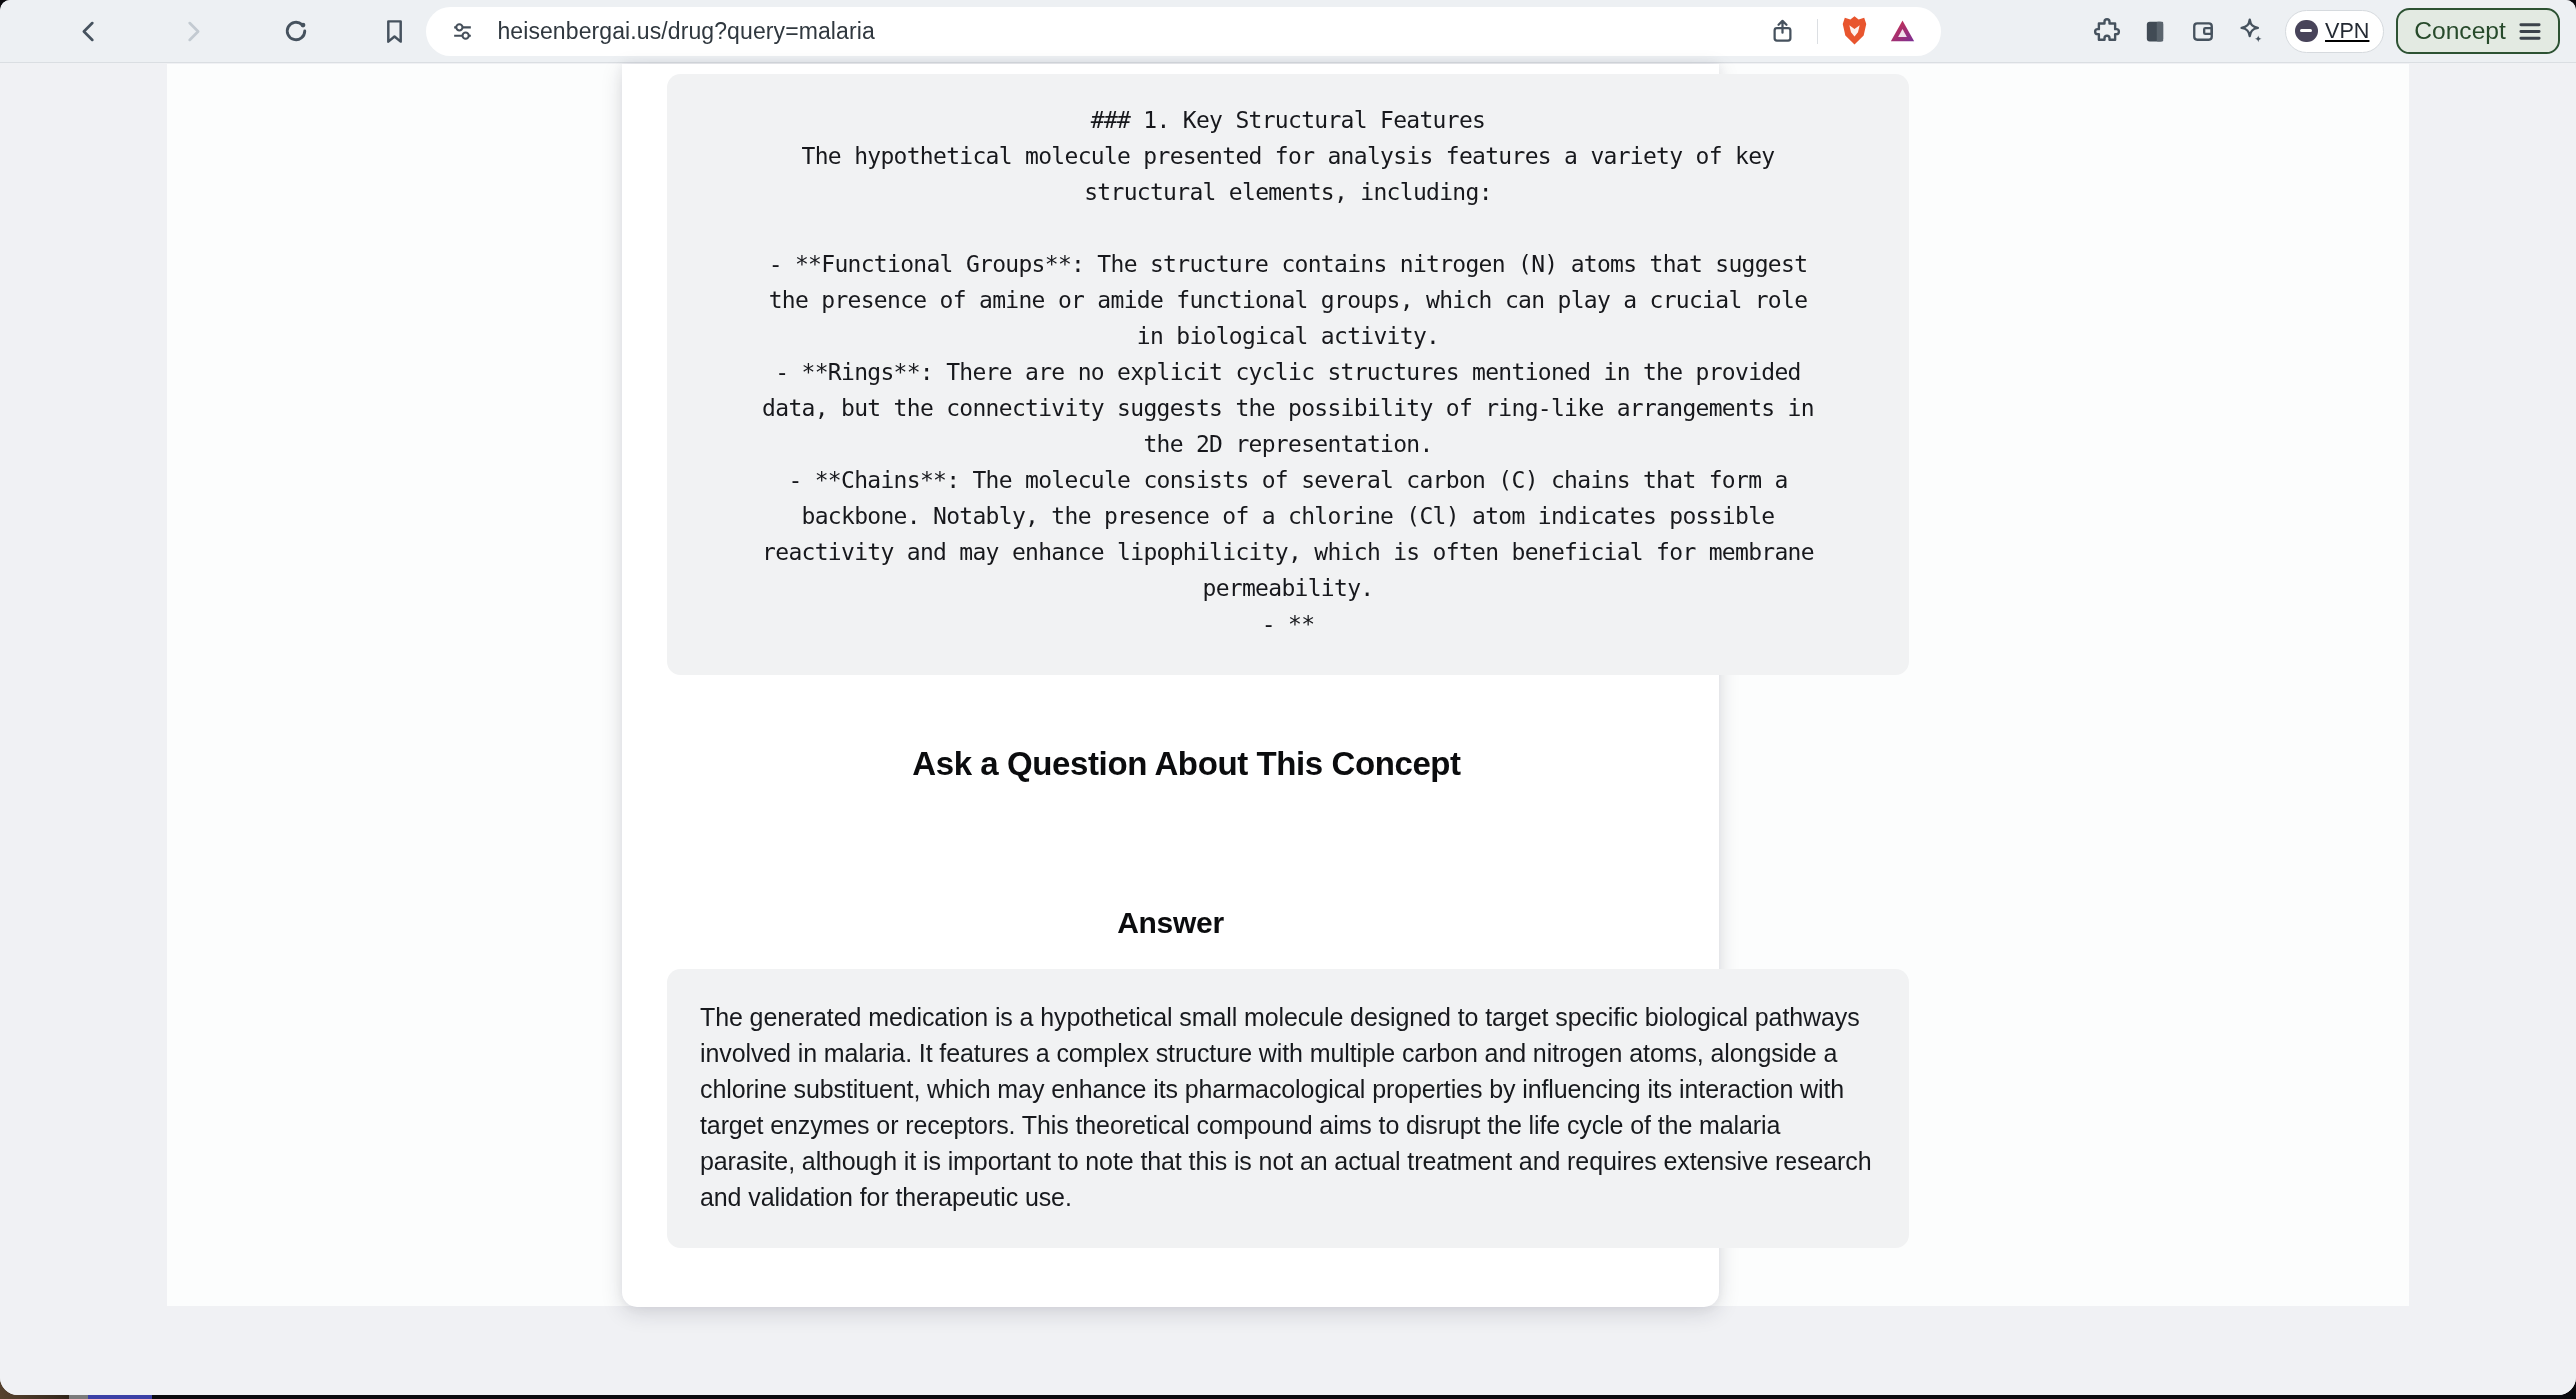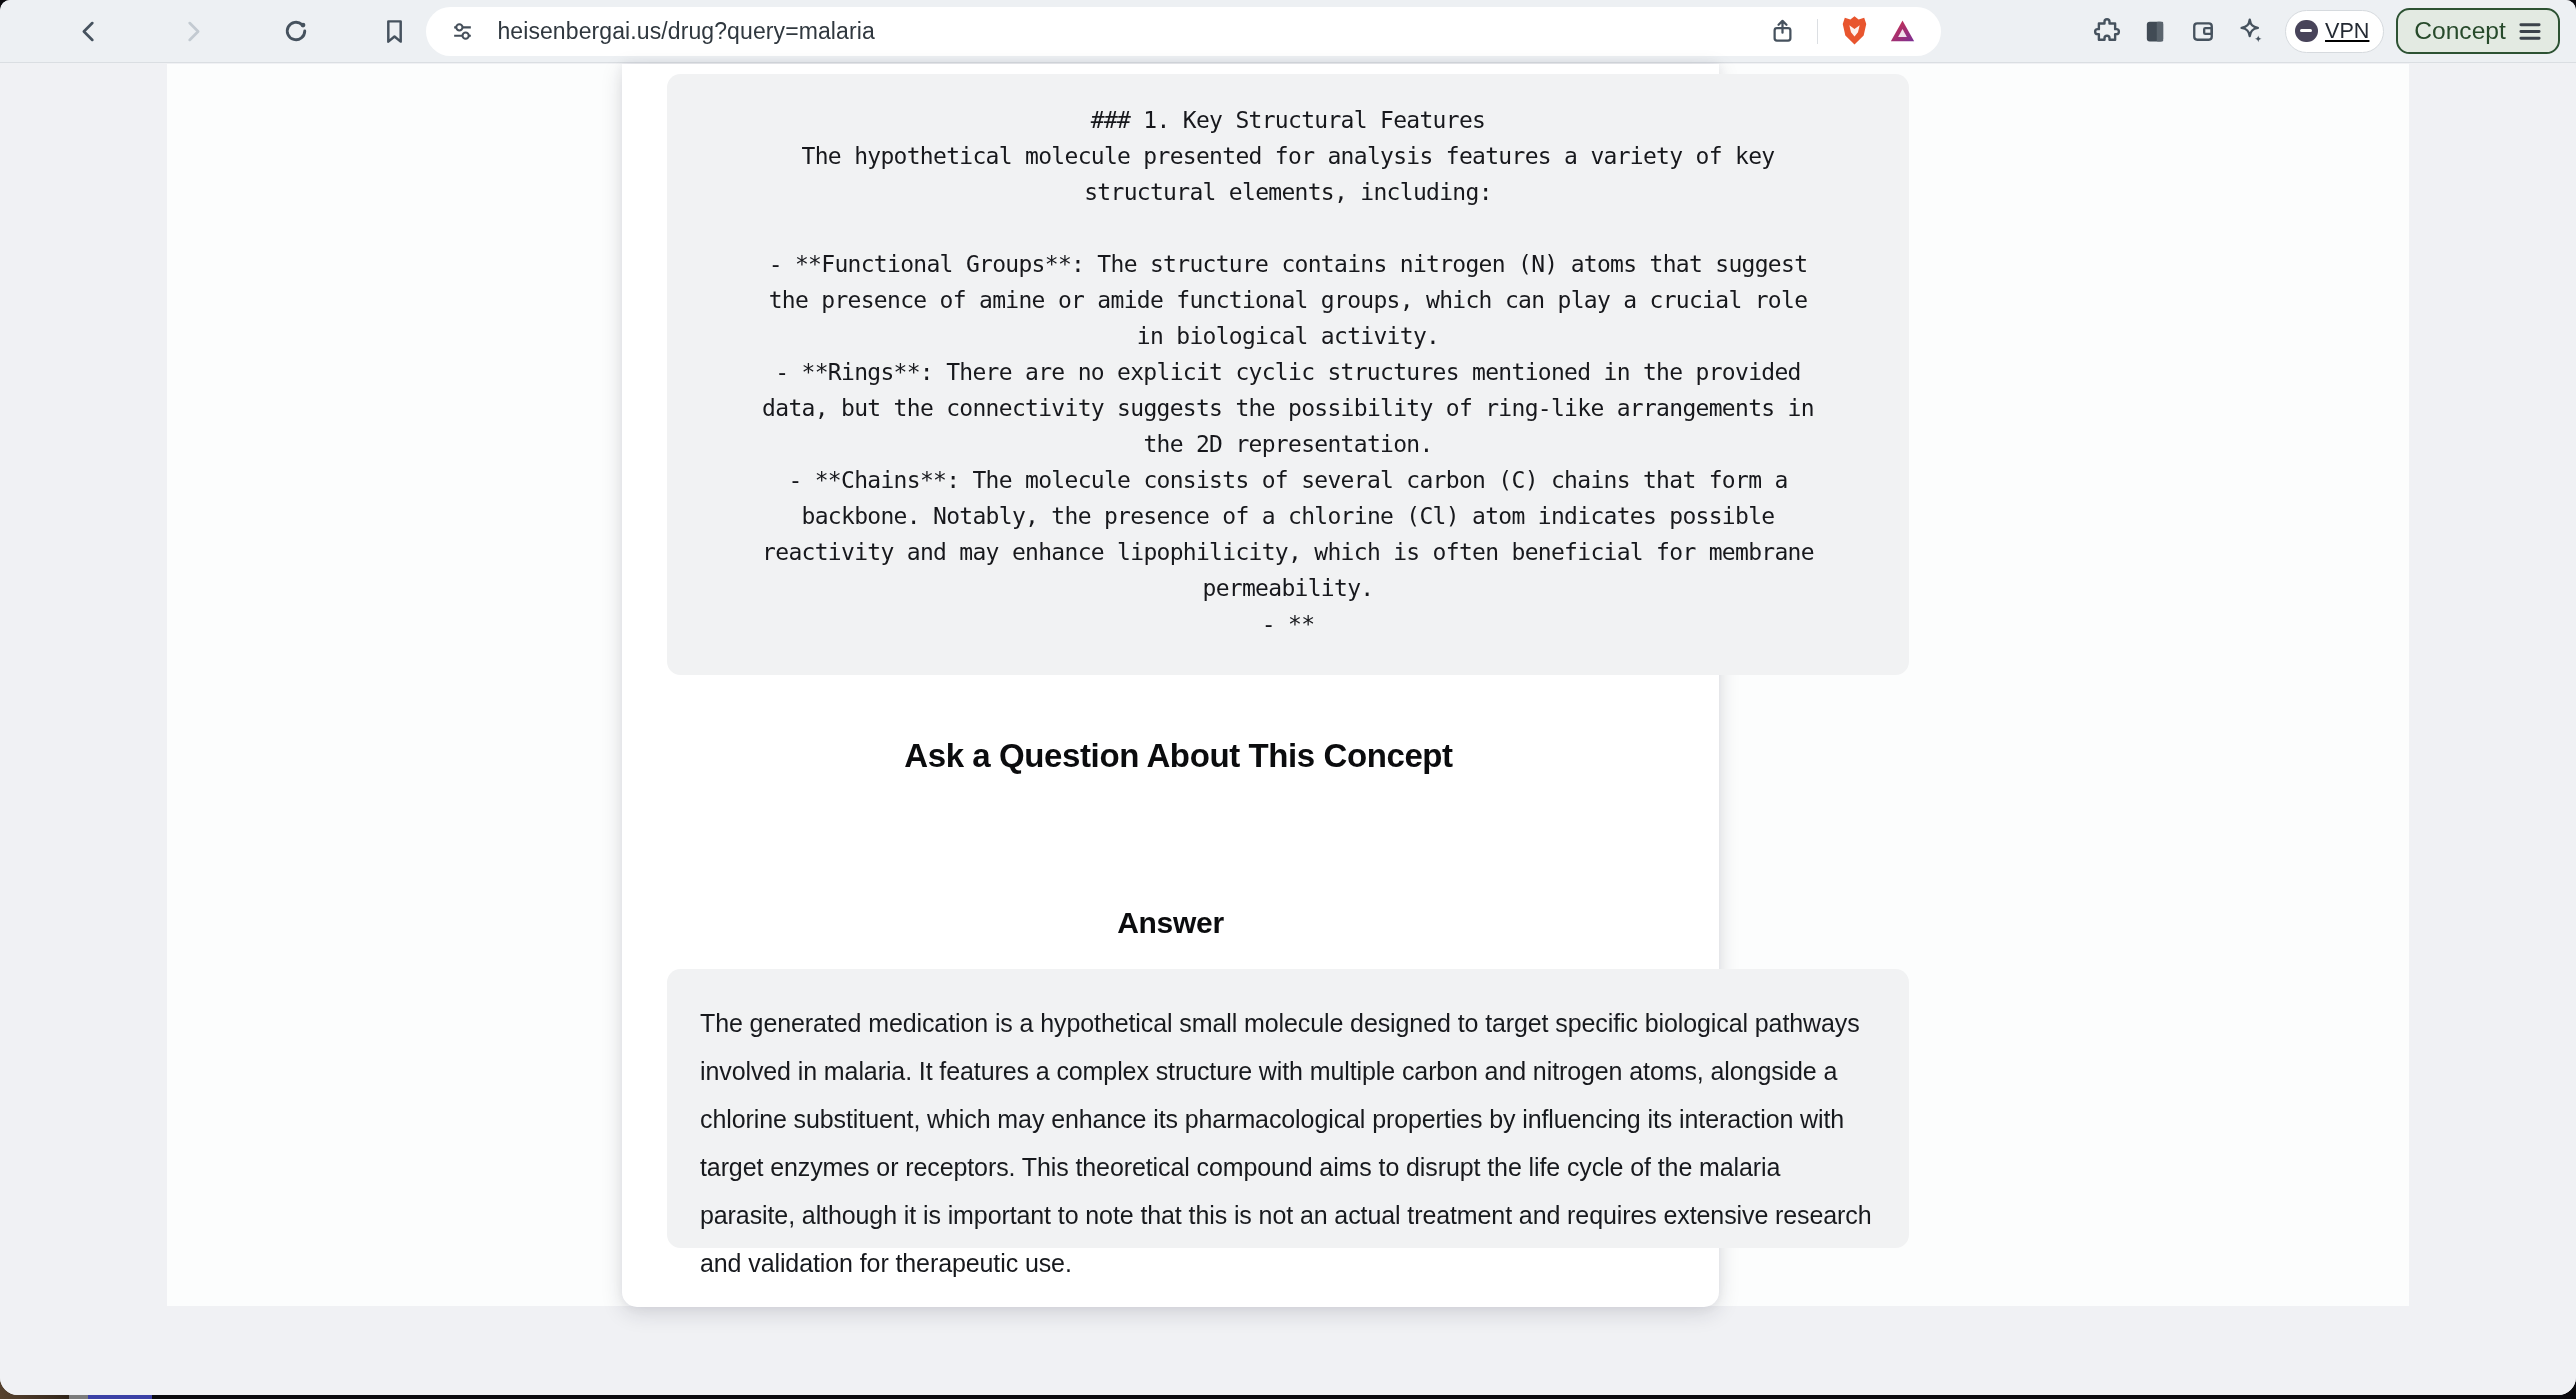--- a/index.html
+++ b/index.html
@@ -54,37 +54,37 @@
   #page{position:absolute;left:0;top:64px;right:0;bottom:0;background:#f0f1f4;}
   #wrapper{position:absolute;left:167px;top:0;width:2242px;height:1242px;background:#fcfdfd;}
   #card{position:absolute;left:622px;top:0;width:1097px;height:1243px;background:#ffffff;
     border-radius:0 0 15px 15px;box-shadow:0 6px 22.4px rgba(25,30,48,.14),0 0 10.4px rgba(25,30,48,.06);}
 
   #codebox{position:absolute;left:45px;top:9.7px;width:1242px;height:601px;margin:0;
     background:var(--panel-gray,#f1f2f3);border-radius:13.4px;
     font-family:"DejaVu Sans Mono",monospace;font-size:23px;line-height:36px;letter-spacing:-0.7px;
     color:#17181c;text-align:center;white-space:pre;padding-top:28px;overflow:hidden;}
 
-  #ask-heading{position:absolute;left:0;top:665px;width:100%;margin:8px;text-align:center;
+  #ask-heading{position:absolute;left:0;top:665px;width:100%;margin:16px;text-align:center;
     font-size:33px;font-weight:700;letter-spacing:-0.4px;color:#0b0c0e;}
 
   #question-input{position:absolute;left:45px;top:736px;width:1242px;height:72px;
     background:#fff;border:1.5px solid #e7e8ec;border-radius:36px;
     box-shadow:0 0.7px 2.2px rgba(0,0,0,.04);}
   #question-value{position:absolute;left:37px;top:0;height:69px;line-height:69px;
     font-size:25px;color:#1d2127;white-space:nowrap;}
   #submit-btn{position:absolute;right:6.7px;top:6.7px;width:58px;height:58px;border-radius:50%;
     background:var(--accent,#4878e8);display:flex;align-items:center;justify-content:center;}
 
   #answer-heading{position:absolute;left:0;top:842px;width:100%;margin:0;text-align:center;
     font-size:30px;font-weight:700;letter-spacing:-0.3px;color:#0b0c0e;}
 
   #answer-panel{position:absolute;left:45px;top:905px;width:1242px;height:279px;
     background:var(--panel-gray,#f1f2f3);border-radius:13.4px;padding:30px 33px;}
-  #answer-text{margin:0;font-size:25px;line-height:48px;color:#17191d;letter-spacing:-0.1px;}
+  #answer-text{margin:0;font-size:25px;line-height:36px;color:#17191d;letter-spacing:-0.1px;}
 </style>
 </head>
 <body>
 
 <div id="desktop">
   <div class="desk-brown"></div>
   <div class="desk-gray"></div>
   <div class="desk-blue"></div>
 
   <div id="window">

